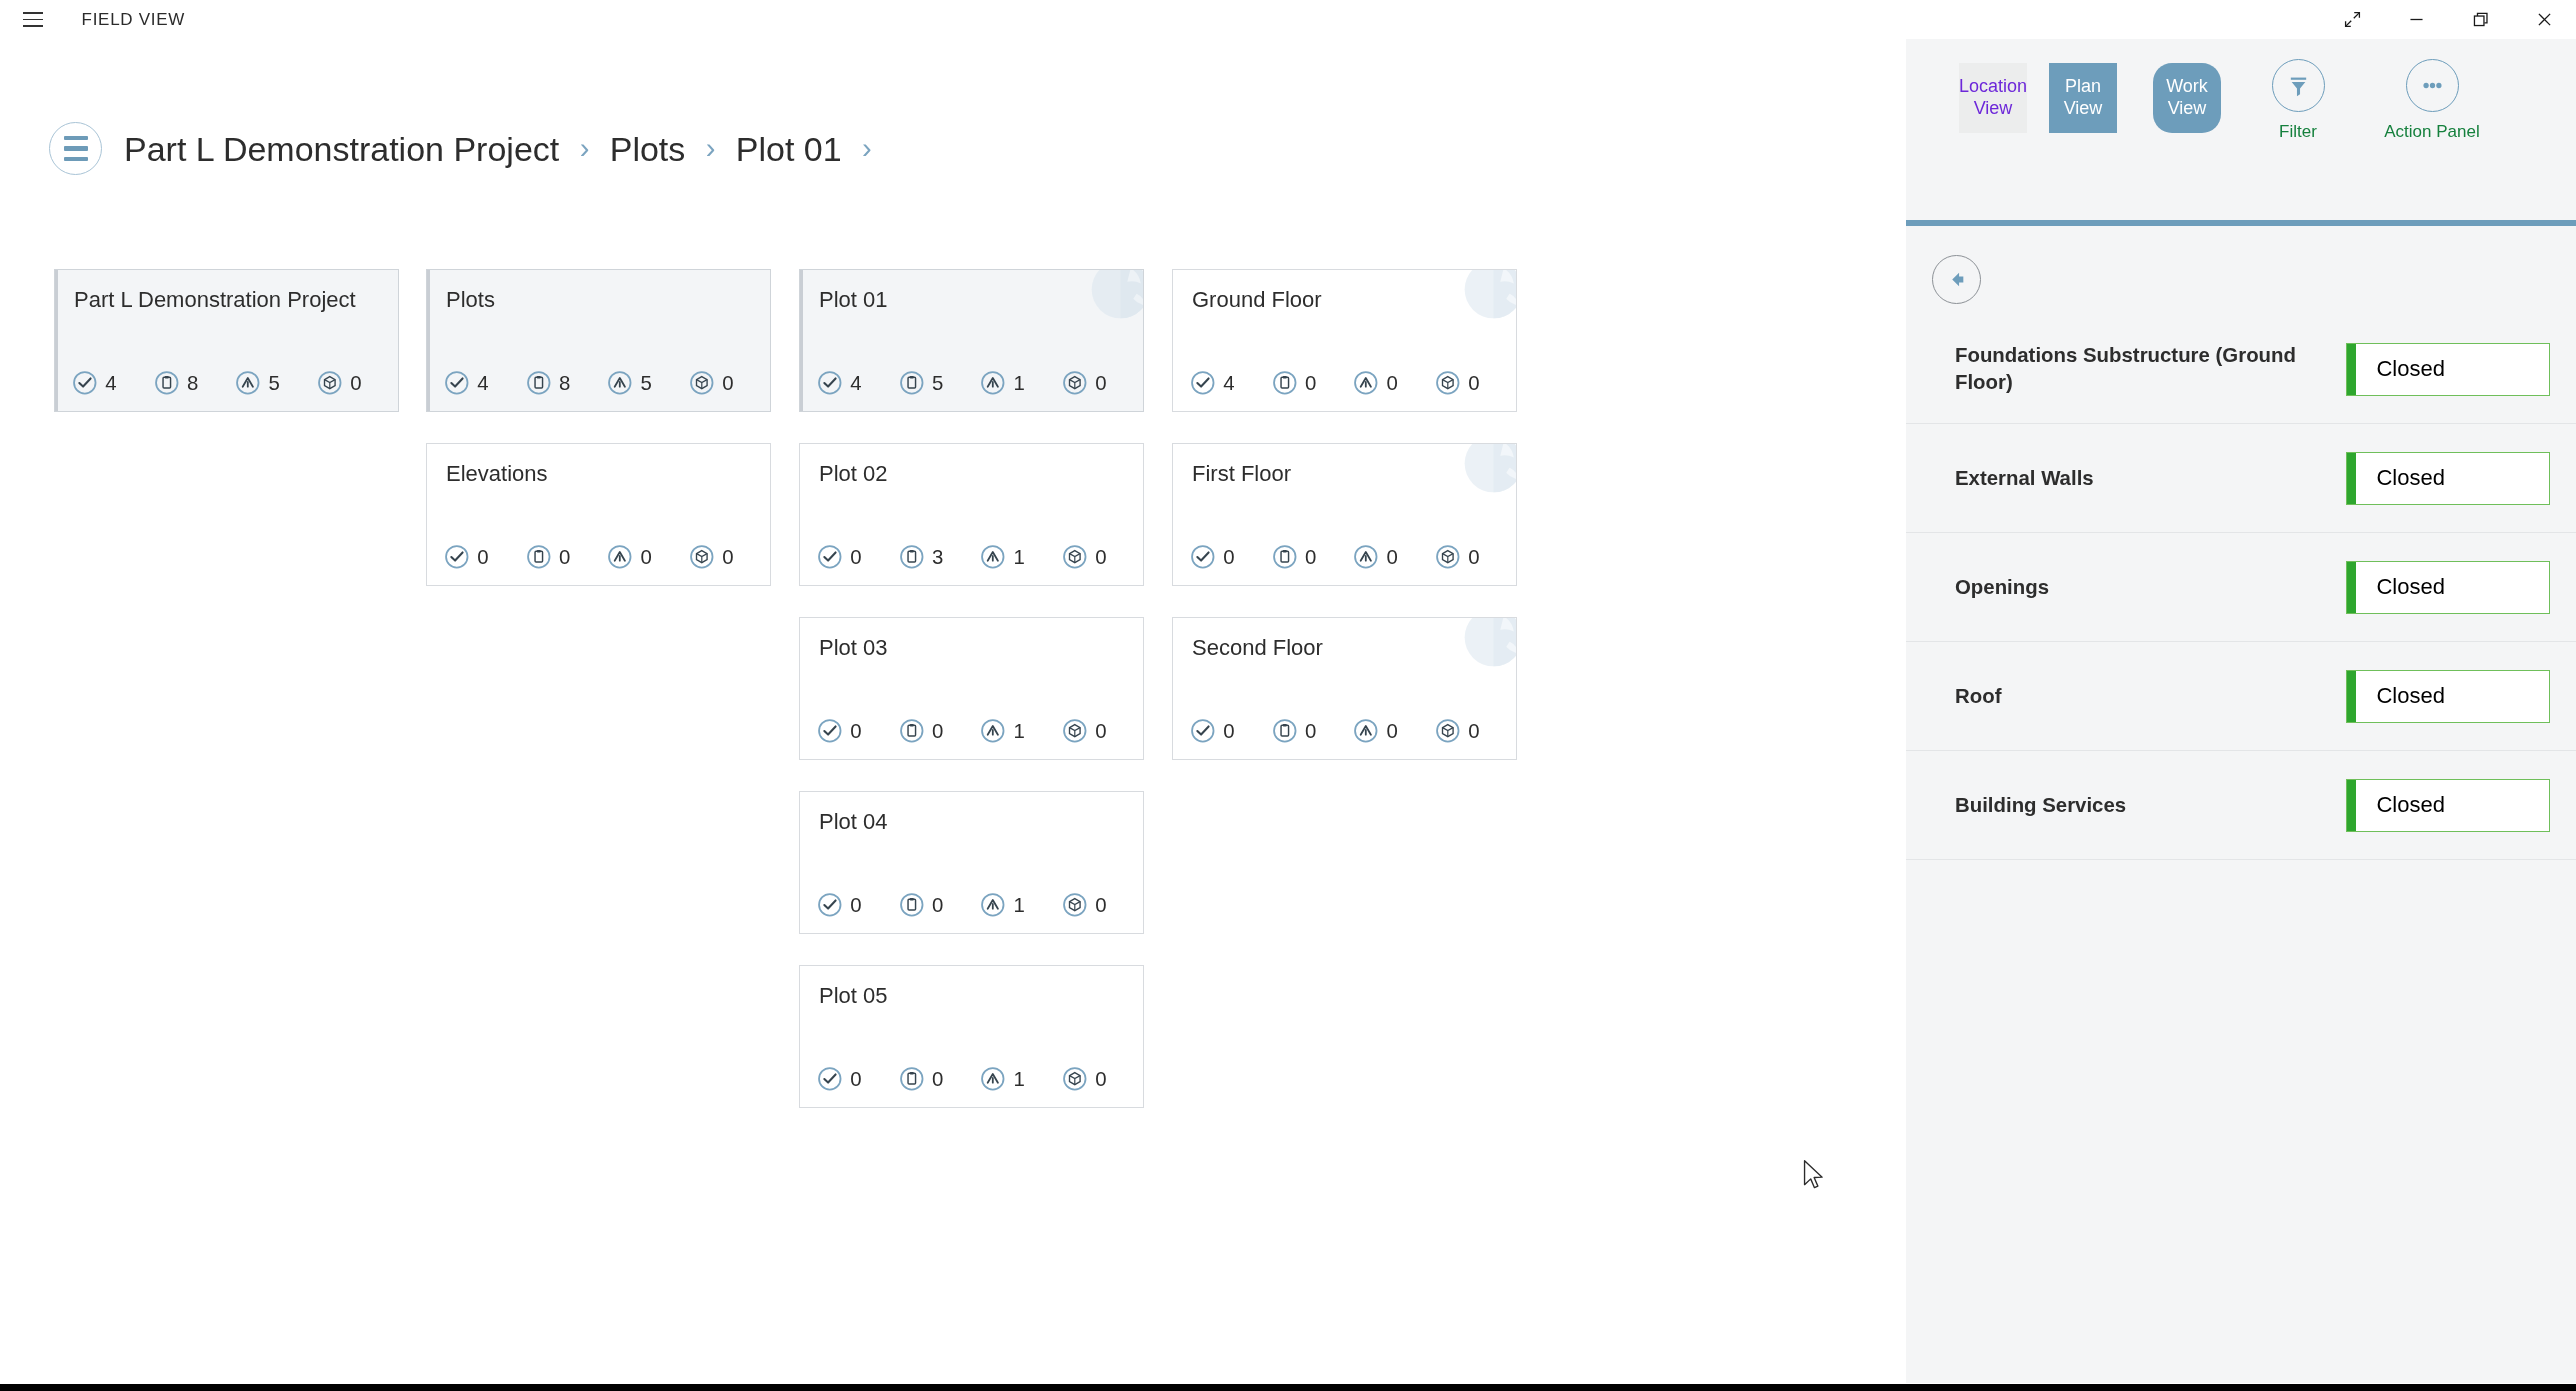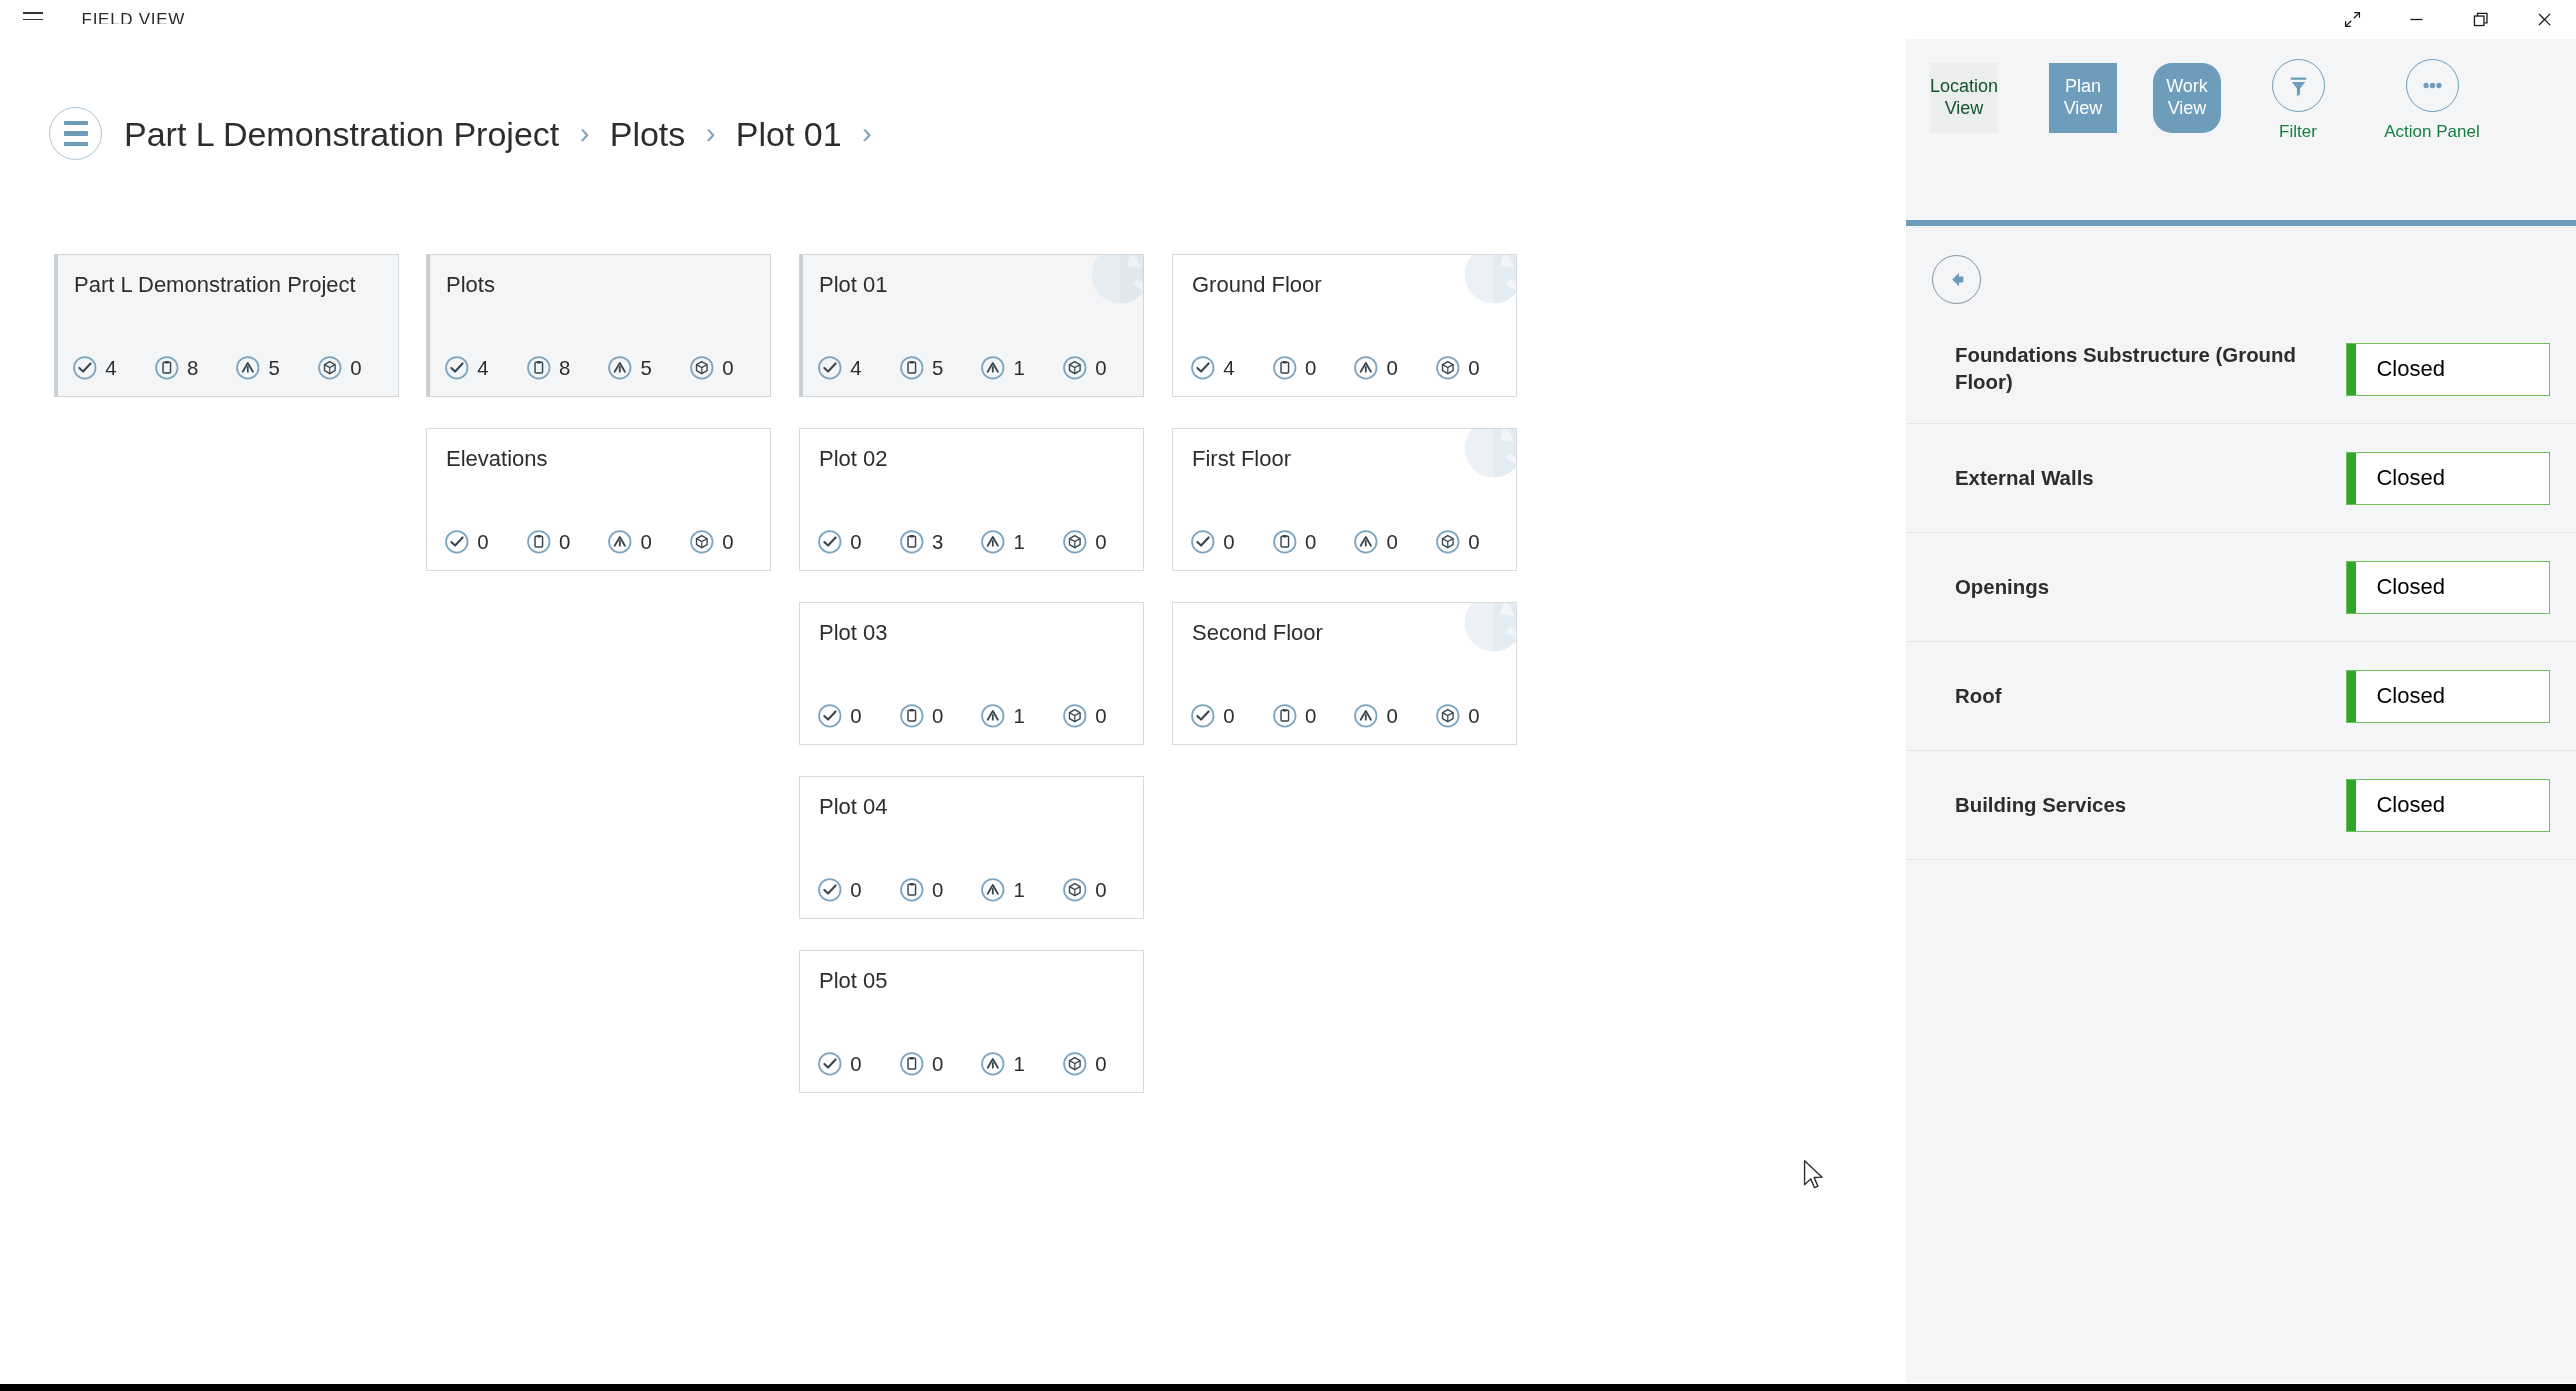--- a/index.html
+++ b/index.html
@@ -28,21 +28,21 @@
   }
   .win-controls { position:absolute; right:0; top:0; height:39px; display:flex; align-items:center; }
   .win-btn {
     width:64px; height:39px; display:flex; align-items:center; justify-content:center;
     cursor:pointer; color:#1a1a1a;
   }
   .win-btn svg { display:block; }
 
   
   .main {
-    position:absolute; top:24px; left:0; width:1906px; height:1344px;
+    position:absolute; top:39px; left:0; width:1906px; height:1344px;
     background:#ffffff; overflow:hidden;
   }
 
   
   .breadcrumb {
     position:absolute; top:83px; left:49px; display:flex; align-items:center; gap:0;
   }
   .bc-menu {
     width:53px; height:53px; border-radius:50%; border:1.7px solid #a9c4d6;
     display:flex; flex-direction:column; align-items:center; justify-content:center; gap:6px;
@@ -93,21 +93,21 @@
   .panel {
     position:absolute; top:39px; left:1906px; width:670px; height:1344px;
     background:#f4f5f6;
   }
   .panel-toolbar { position:relative; height:182px; }
   .view-btn {
     position:absolute; top:24px; width:68px; height:70px;
     display:flex; flex-direction:column; align-items:center; justify-content:center;
     font-size:18px; line-height:1.22; cursor:pointer; text-align:center;
   }
-  .view-btn.inactive { background:#eceded; color:#14532d; }
+  .view-btn.inactive { background:#eceded; color:#6d28d9;margin-left:29px; }
   .view-btn.active { background:#6d9dbb; color:#ffffff; }
   .vb-0 { left:24px; }
   .vb-1 { left:143px; }
   .vb-2 { left:247px;border-radius:19px; }
 
   .tool-btn {
     position:absolute; top:20.4px; width:94px;
     display:flex; flex-direction:column; align-items:center; cursor:pointer;
   }
   .tb-0 { left:345px; }

